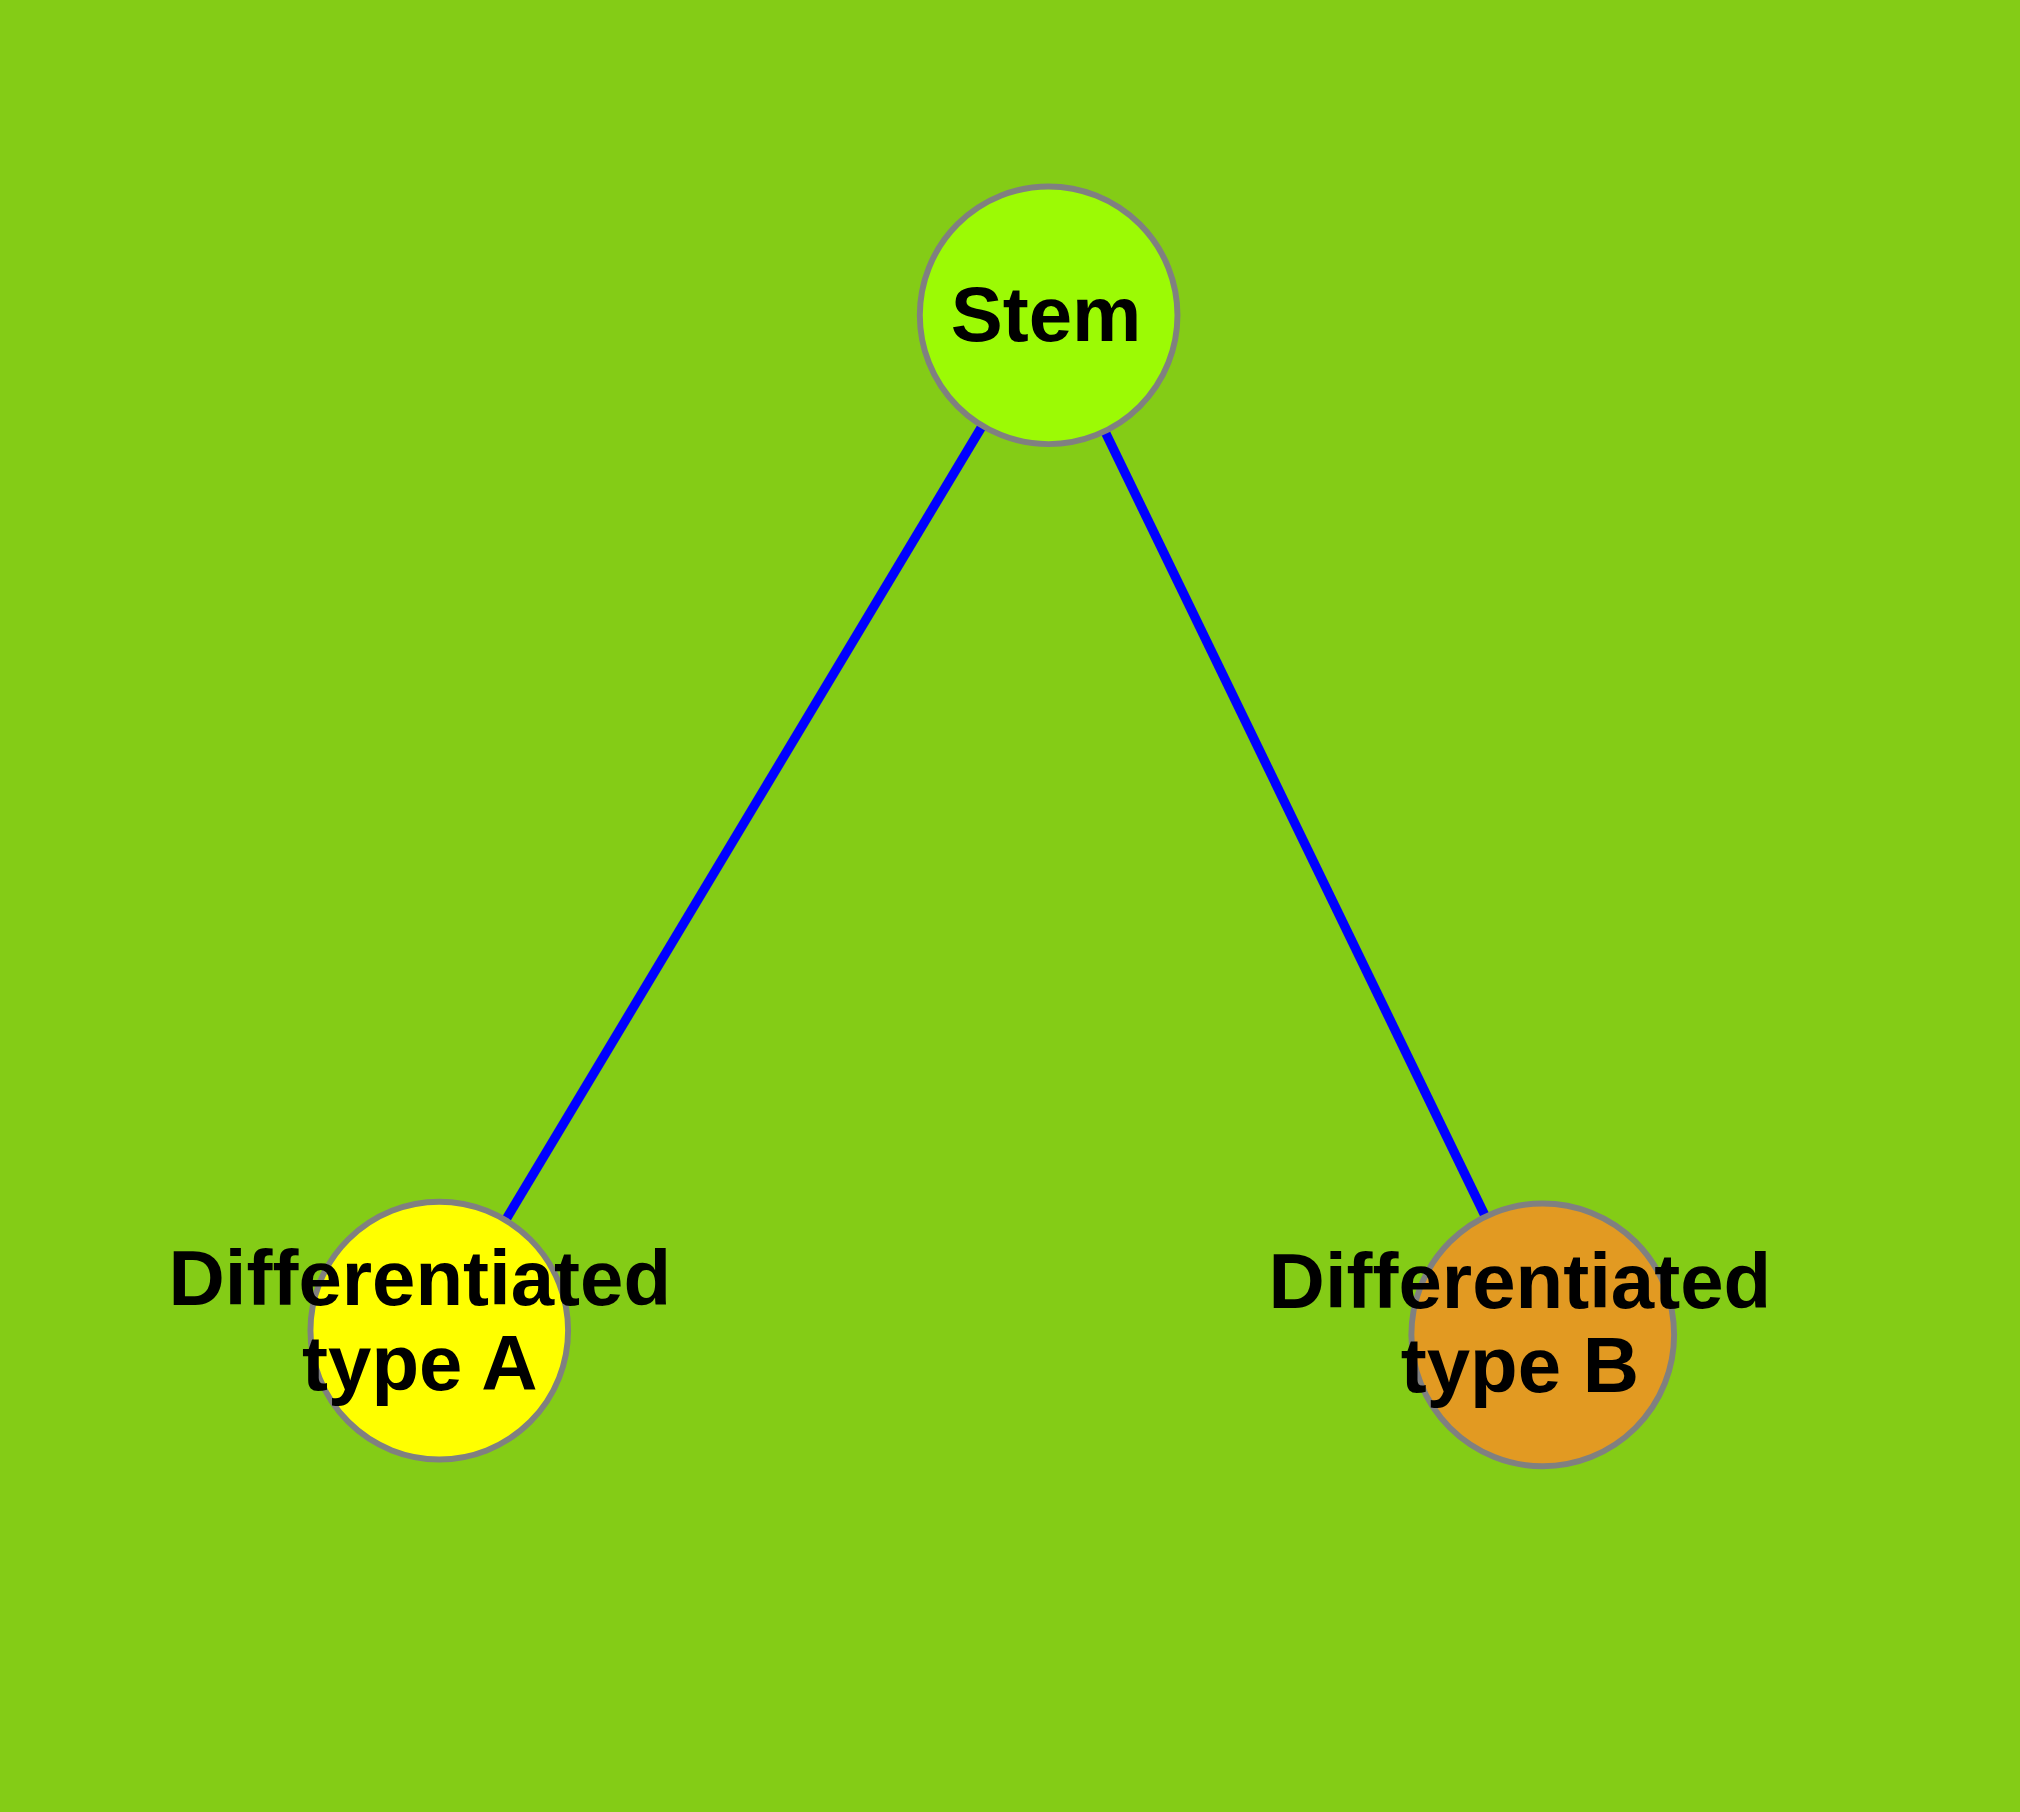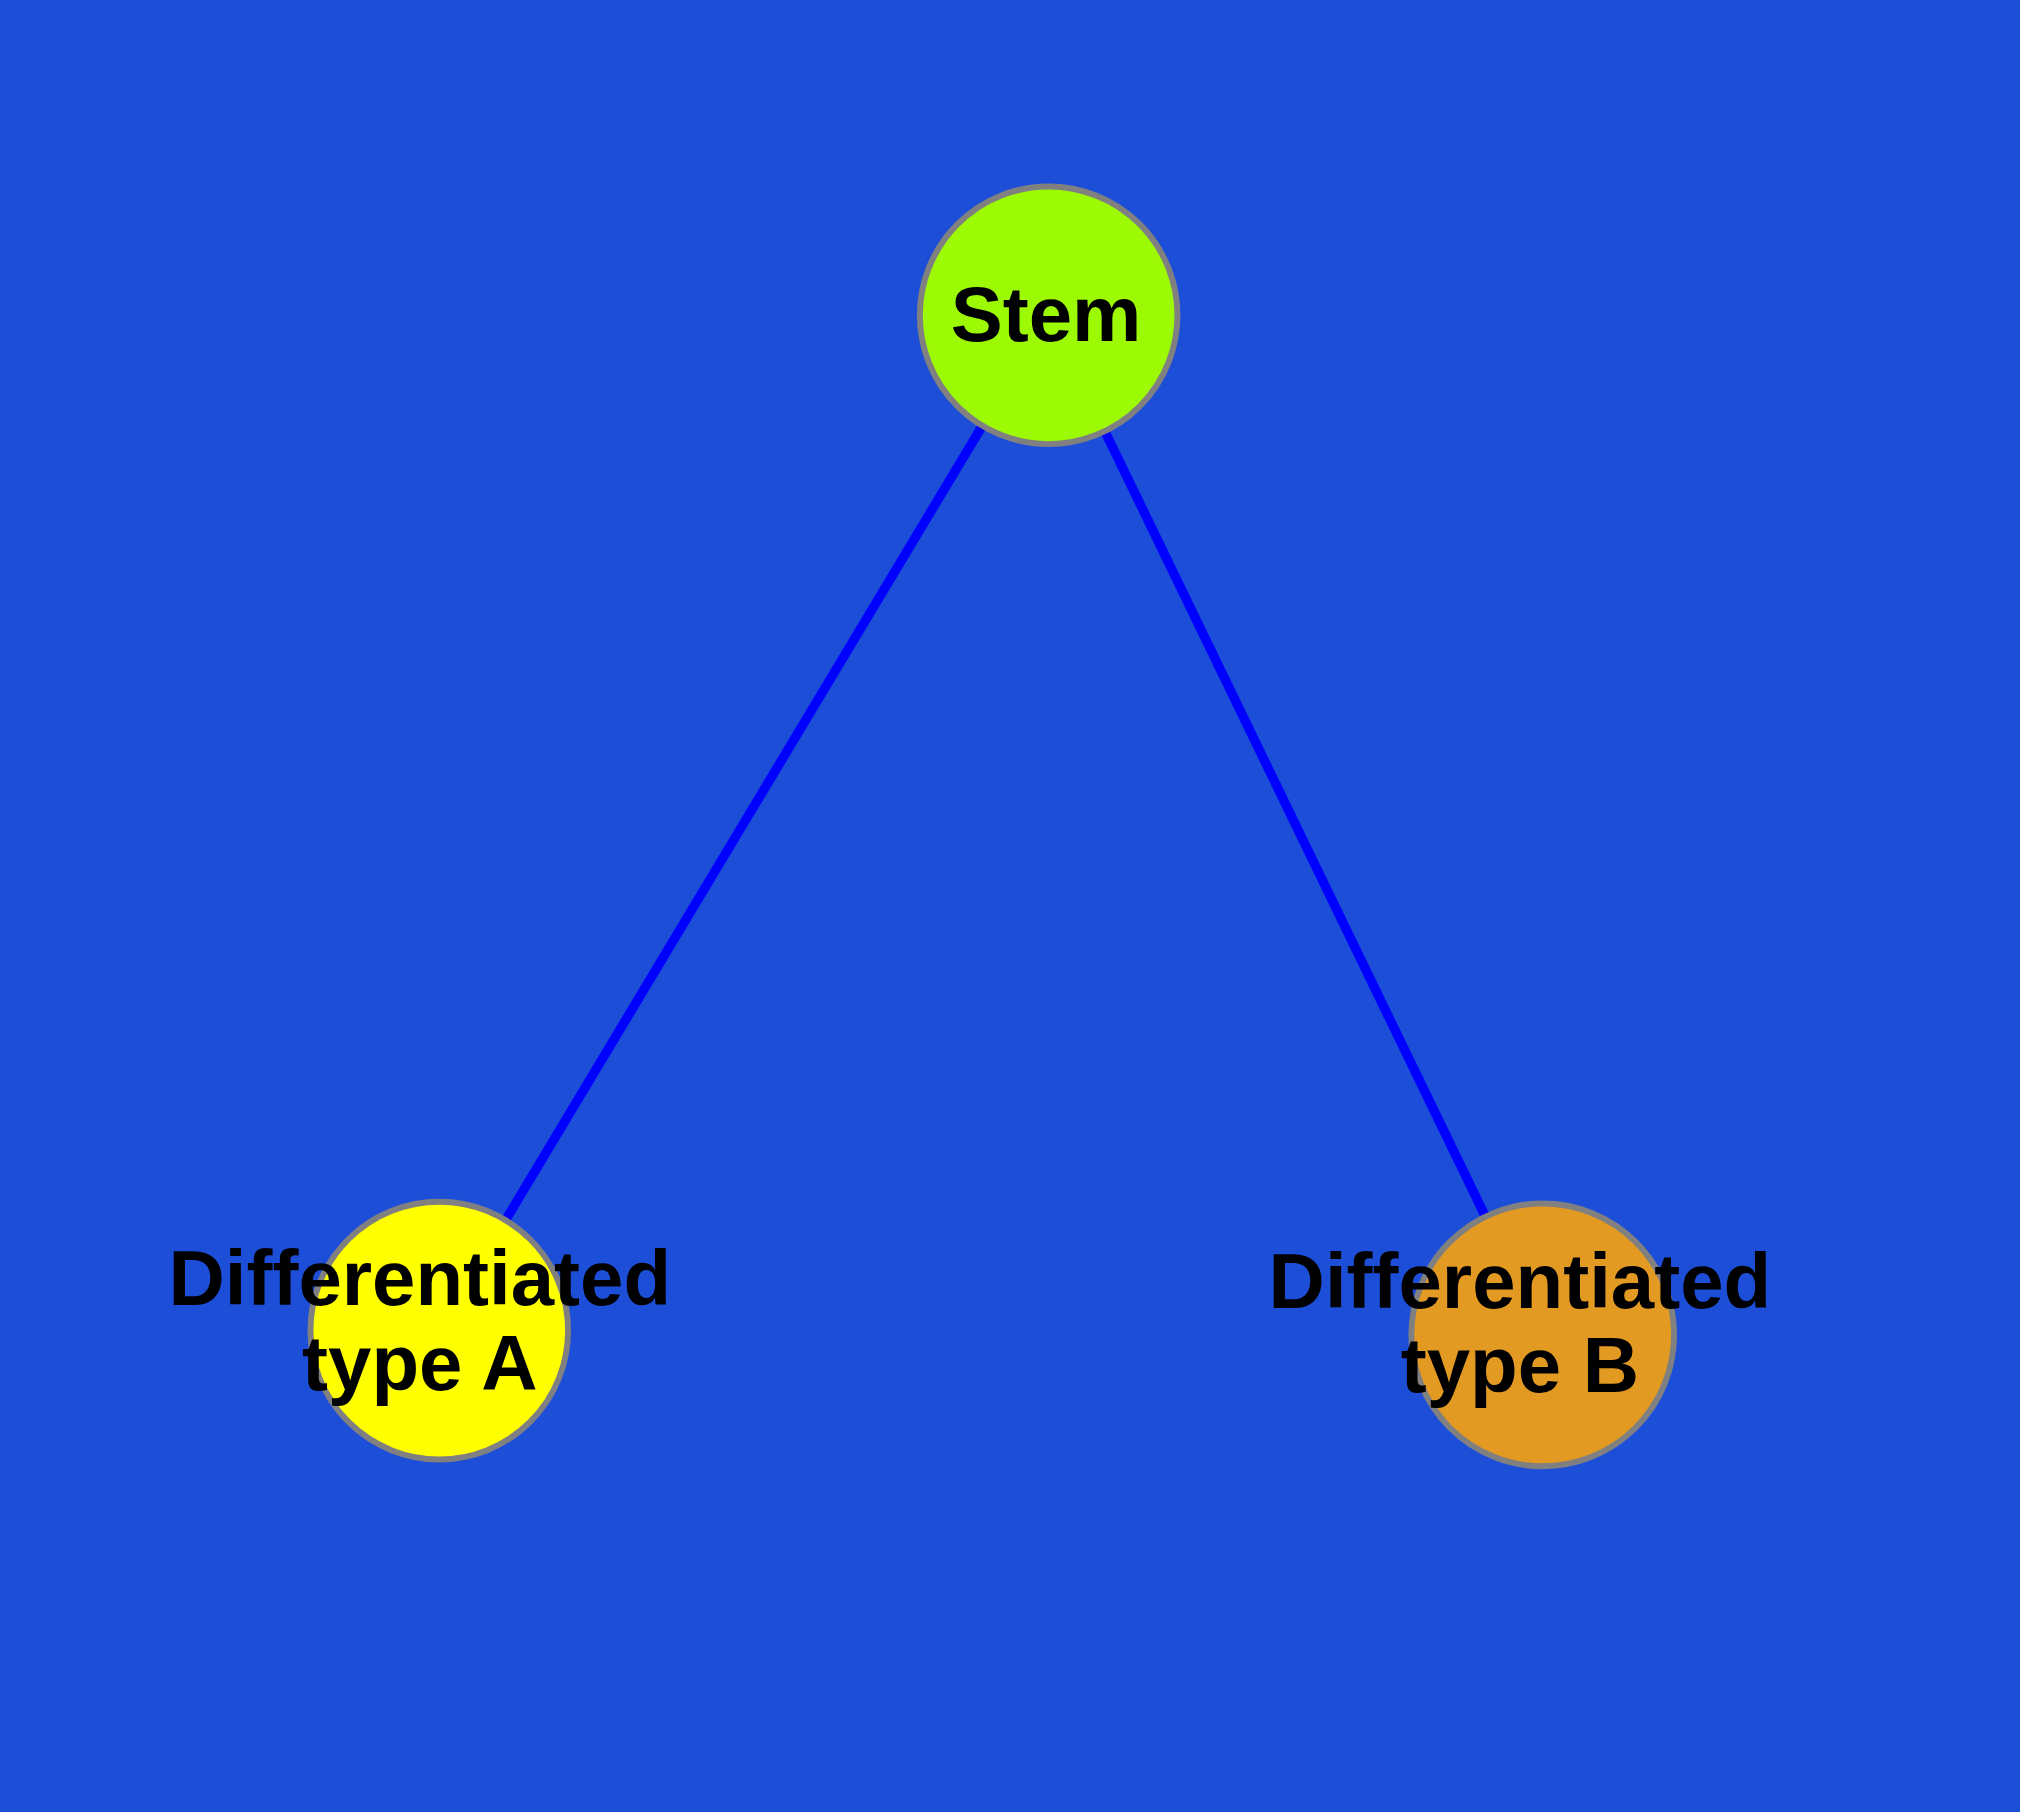--- a/index.html
+++ b/index.html
@@ -36,21 +36,21 @@
     font-weight: bold;
     fill: #000000;
     text-anchor: middle;
     dominant-baseline: middle;
     white-space: pre;
   }
 </style>
 </head>
 <body style="background: rgb(204, 204, 250);">
 
-<div id="canvas" style="width: 2021px; height: 1812px; background: #1d4ed8;">
+<div id="canvas" style="width: 2021px; height: 1812px; background: #84cc16;">
   <svg id="graph-svg" viewBox="0 0 2384 2138" width="2021" height="1812">
 
     <g>
       <line class="edge-line" x1="1158.7806473691724" y1="502.3293246894736" x2="596.2193526308276" y2="1439.6706753105263" stroke="#0000ff" stroke-width="11"></line>
       <line class="edge-line" x1="1303.2884643679831" y1="508.7839153253578" x2="1752.4032106773857" y2="1435.516402135326" stroke="#0000ff" stroke-width="11"></line>
     </g>
 
     <g>
       <circle class="node-circle" cx="1237" cy="372" r="152" fill="#9cfa05" stroke="#808080" stroke-width="7"></circle>
       <circle class="node-circle" cx="518" cy="1570" r="152" fill="#ffff00" stroke="#808080" stroke-width="7"></circle>

